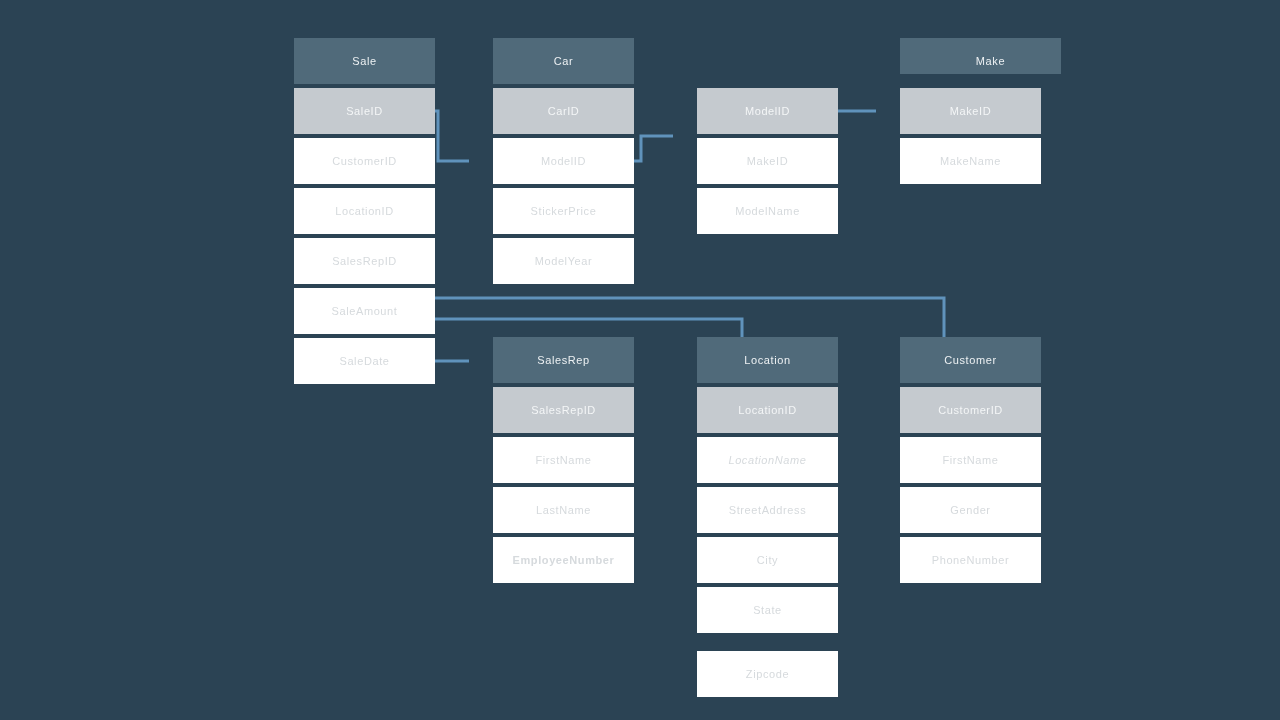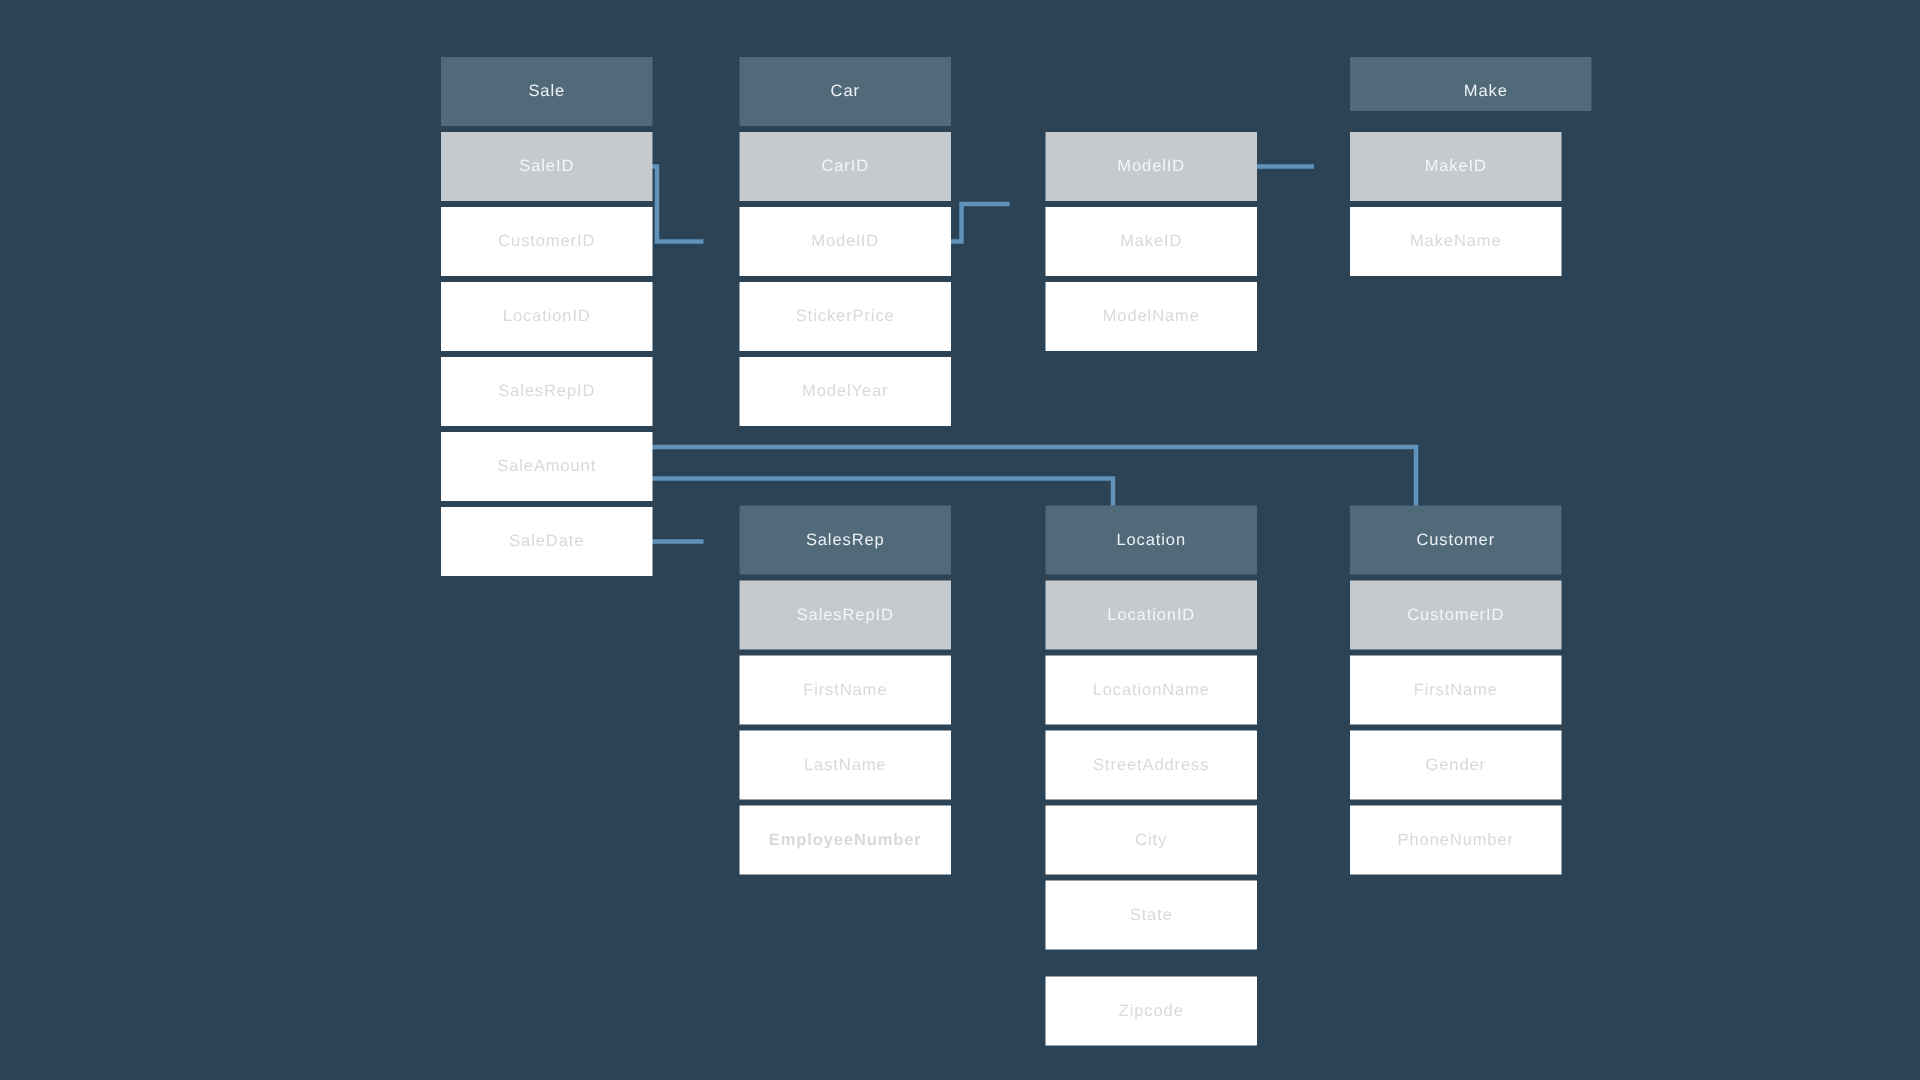--- a/index.html
+++ b/index.html
@@ -96,21 +96,21 @@
       <div class="db-table" style="left: 469px; top: 337px; width: 141px; height: 246px;">
         <div class="cell hdr" style="top: 0px; height: 46px; line-height: 46px;">SalesRep</div>
         <div class="cell pk" style="top: 50px; height: 46px; line-height: 46px;">SalesRepID</div>
         <div class="cell field" style="top: 100px; height: 46px; line-height: 46px;">FirstName</div>
         <div class="cell field" style="top: 150px; height: 46px; line-height: 46px;">LastName</div>
         <div class="cell field" style="top: 200px; height: 46px; line-height: 46px; font-weight: bold;">EmployeeNumber</div>
       </div>
       <div class="db-table" style="left: 673px; top: 337px; width: 141px; height: 412px;">
         <div class="cell hdr" style="top: 0px; height: 46px; line-height: 46px;">Location</div>
         <div class="cell pk" style="top: 50px; height: 46px; line-height: 46px;">LocationID</div>
-        <div class="cell field" style="top: 100px; height: 46px; line-height: 46px;">LocationName</div>
+        <div class="cell field" style="top: 100px; height: 46px; line-height: 46px; font-style: italic;">LocationName</div>
         <div class="cell field" style="top: 150px; height: 46px; line-height: 46px;">StreetAddress</div>
         <div class="cell field" style="top: 200px; height: 46px; line-height: 46px;">City</div>
         <div class="cell field" style="top: 250px; height: 46px; line-height: 46px;">State</div>
         <div class="cell field" style="top: 314px; height: 46px; line-height: 46px;">Zipcode</div>
       </div>
       <div class="db-table" style="left: 876px; top: 337px; width: 122px; height: 246px;">
         <div class="cell hdr" style="top: 0px; height: 46px; line-height: 46px;">Customer</div>
         <div class="cell pk" style="top: 50px; height: 46px; line-height: 46px;">CustomerID</div>
         <div class="cell field" style="top: 100px; height: 46px; line-height: 46px;">FirstName</div>
         <div class="cell field" style="top: 200px; height: 46px; line-height: 46px;">PhoneNumber</div>

